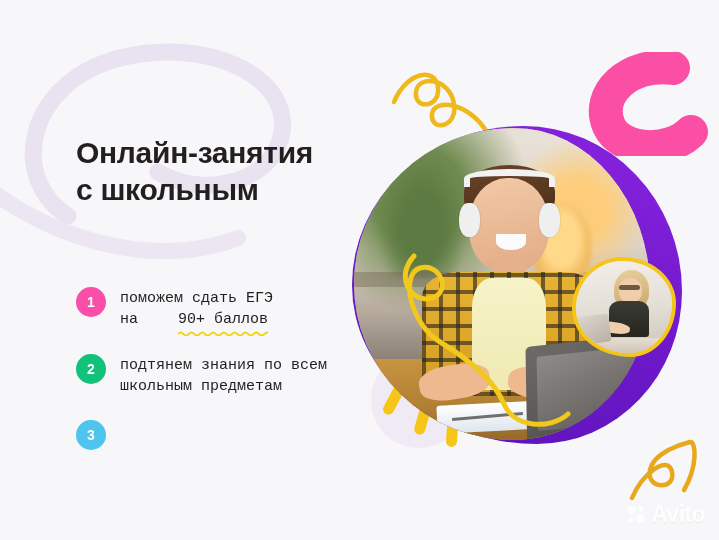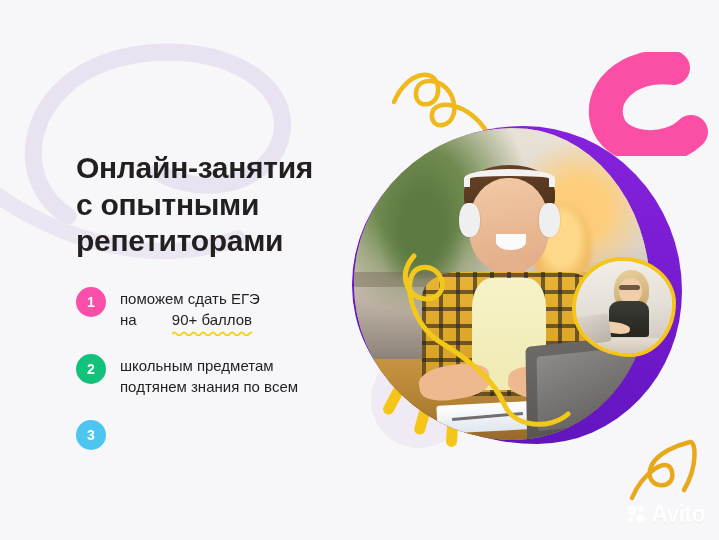--- a/index.html
+++ b/index.html
@@ -270,21 +270,21 @@
     transform:rotate(-8deg);
   }
   .in-desk{
     position:absolute; left:0; bottom:0; width:100%; height:16%;
     background:linear-gradient(180deg,#e6ddd2 0%, #cfc5b8 100%);
   }
 
   
   .headline{
     position:absolute;
-    left:76px; top:150px;
+    left:76px; top:135px;
     width:300px;
     font-size:30px;
     line-height:1.22;
     font-weight:700;
     letter-spacing:-0.3px;
     color:#231f20;
     z-index:12;
   }
   .headline .ln{ display:block; white-space:nowrap; }
 
@@ -314,21 +314,21 @@
     margin-right:14px;
     margin-top:1px;
   }
   .btext{
     font-size:15px;
     line-height:1.42;
     font-weight:400;
     color:#231f20;
     padding-top:2px;
   }
-  .btext .l2{ display:block; }
+  .btext .l2{ display:block;font-family:Liberation Mono, monospace; }
   .underlined{
     position:relative;
     display:inline-block;
     margin-left:31px;
   }
   .wavy{
     position:absolute;
     left:0; bottom:-5px;
     width:100%; height:6px;
     pointer-events:none;
@@ -422,41 +422,40 @@
       <div class="in-face"></div>
       <div class="in-glass"></div>
       <div class="in-body"></div>
       <div class="in-arm"></div>
       <div class="in-laptop"></div>
     </div>
   </div>
 
   <h1 class="headline">
     <span class="ln">Онлайн-занятия</span>
-    <span class="ln">с опытными</span>
-    <span class="ln">репетиторами</span>
+    <span class="ln">с школьным</span>
   </h1>
 
   <div class="bullets">
 
     <div class="bullet">
       <div class="badge" style="background: rgb(249, 79, 168);">1</div>
       <div class="btext">
         <span class="l2">поможем сдать ЕГЭ</span>
         <span class="l2"><span>на </span><span class="underlined"><span>90+ баллов</span><svg class="wavy" viewBox="0 0 100 6" preserveAspectRatio="none">
                 <path d="M0 4 Q 3 1, 6 4 T 12 4 T 18 4 T 24 4 T 30 4 T 36 4 T 42 4 T 48 4 T 54 4 T 60 4 T 66 4 T 72 4 T 78 4 T 84 4 T 90 4 T 96 4 T 102 4" fill="none" stroke="#f5d317" stroke-width="2"></path>
               </svg></span></span>
       </div>
     </div>
 
     <div class="bullet">
       <div class="badge" style="background: rgb(18, 194, 122);">2</div>
       <div class="btext">
+        <span class="l2">подтянем знания по всем</span>
         <span class="l2">школьным предметам</span>
-        <span class="l2">подтянем знания по всем</span>
       </div>
     </div>
 
     <div class="bullet">
       <div class="badge" style="background: rgb(78, 197, 238);">3</div>
     </div>
 
   </div>
 
   <div class="avito">

